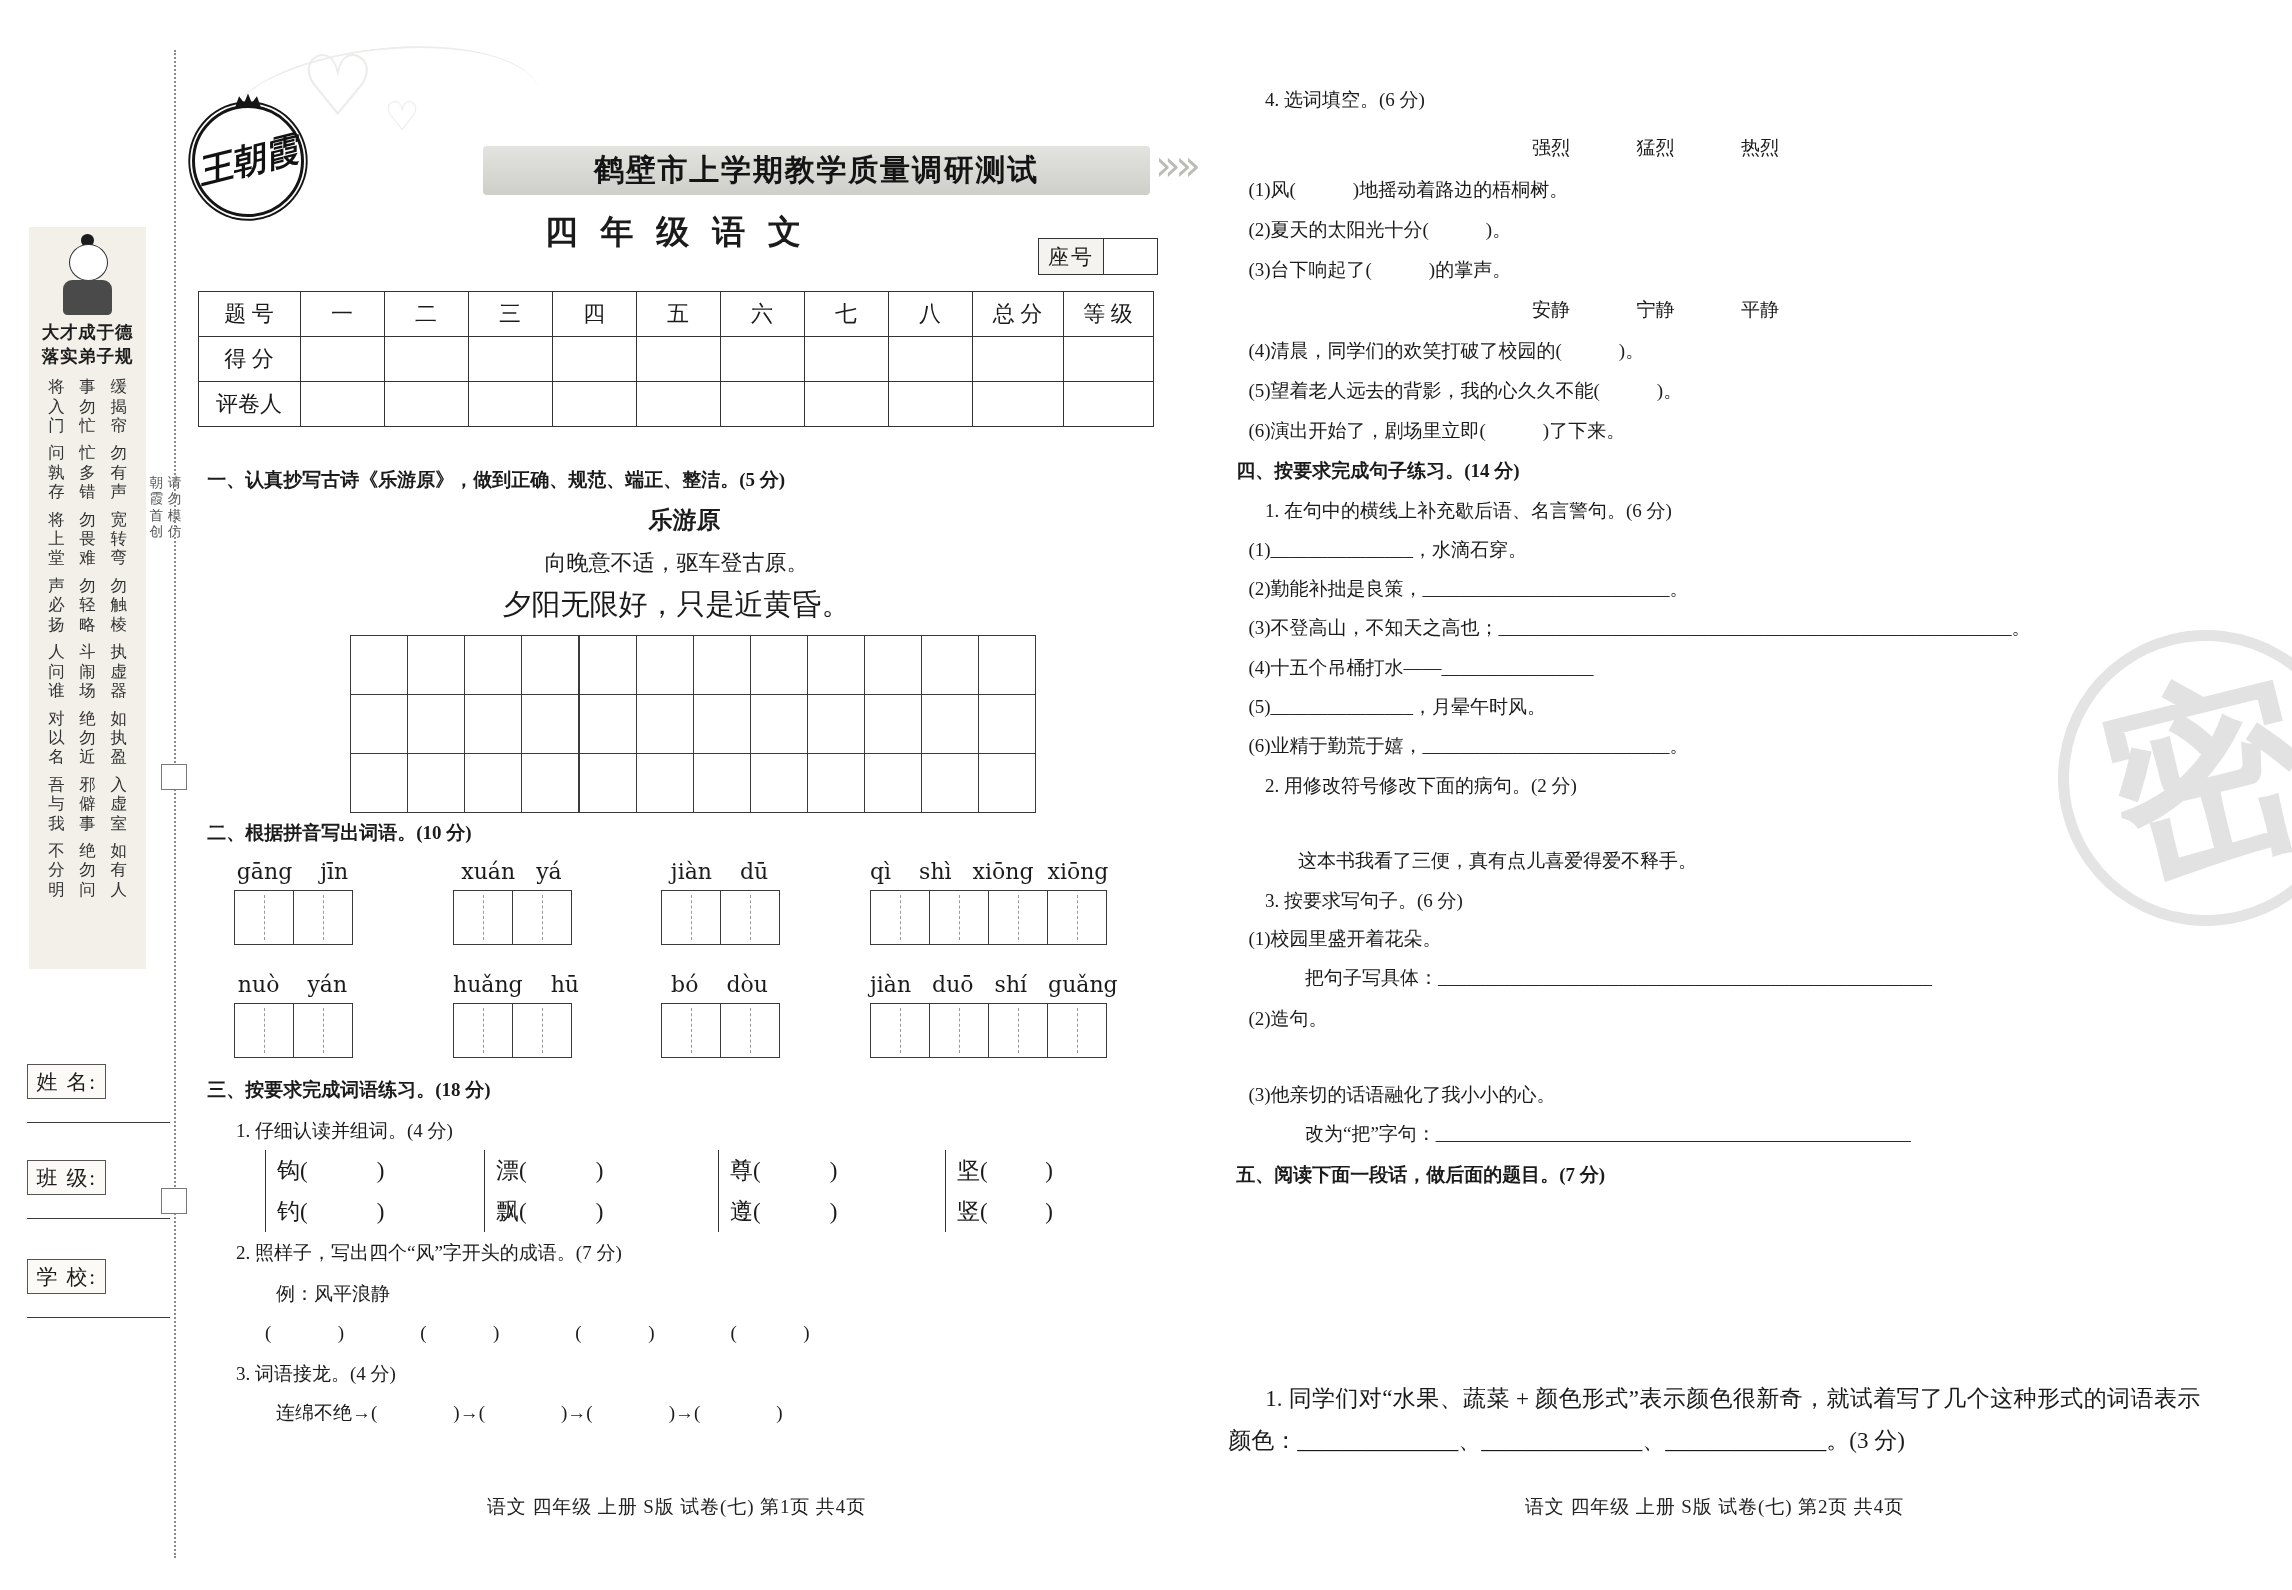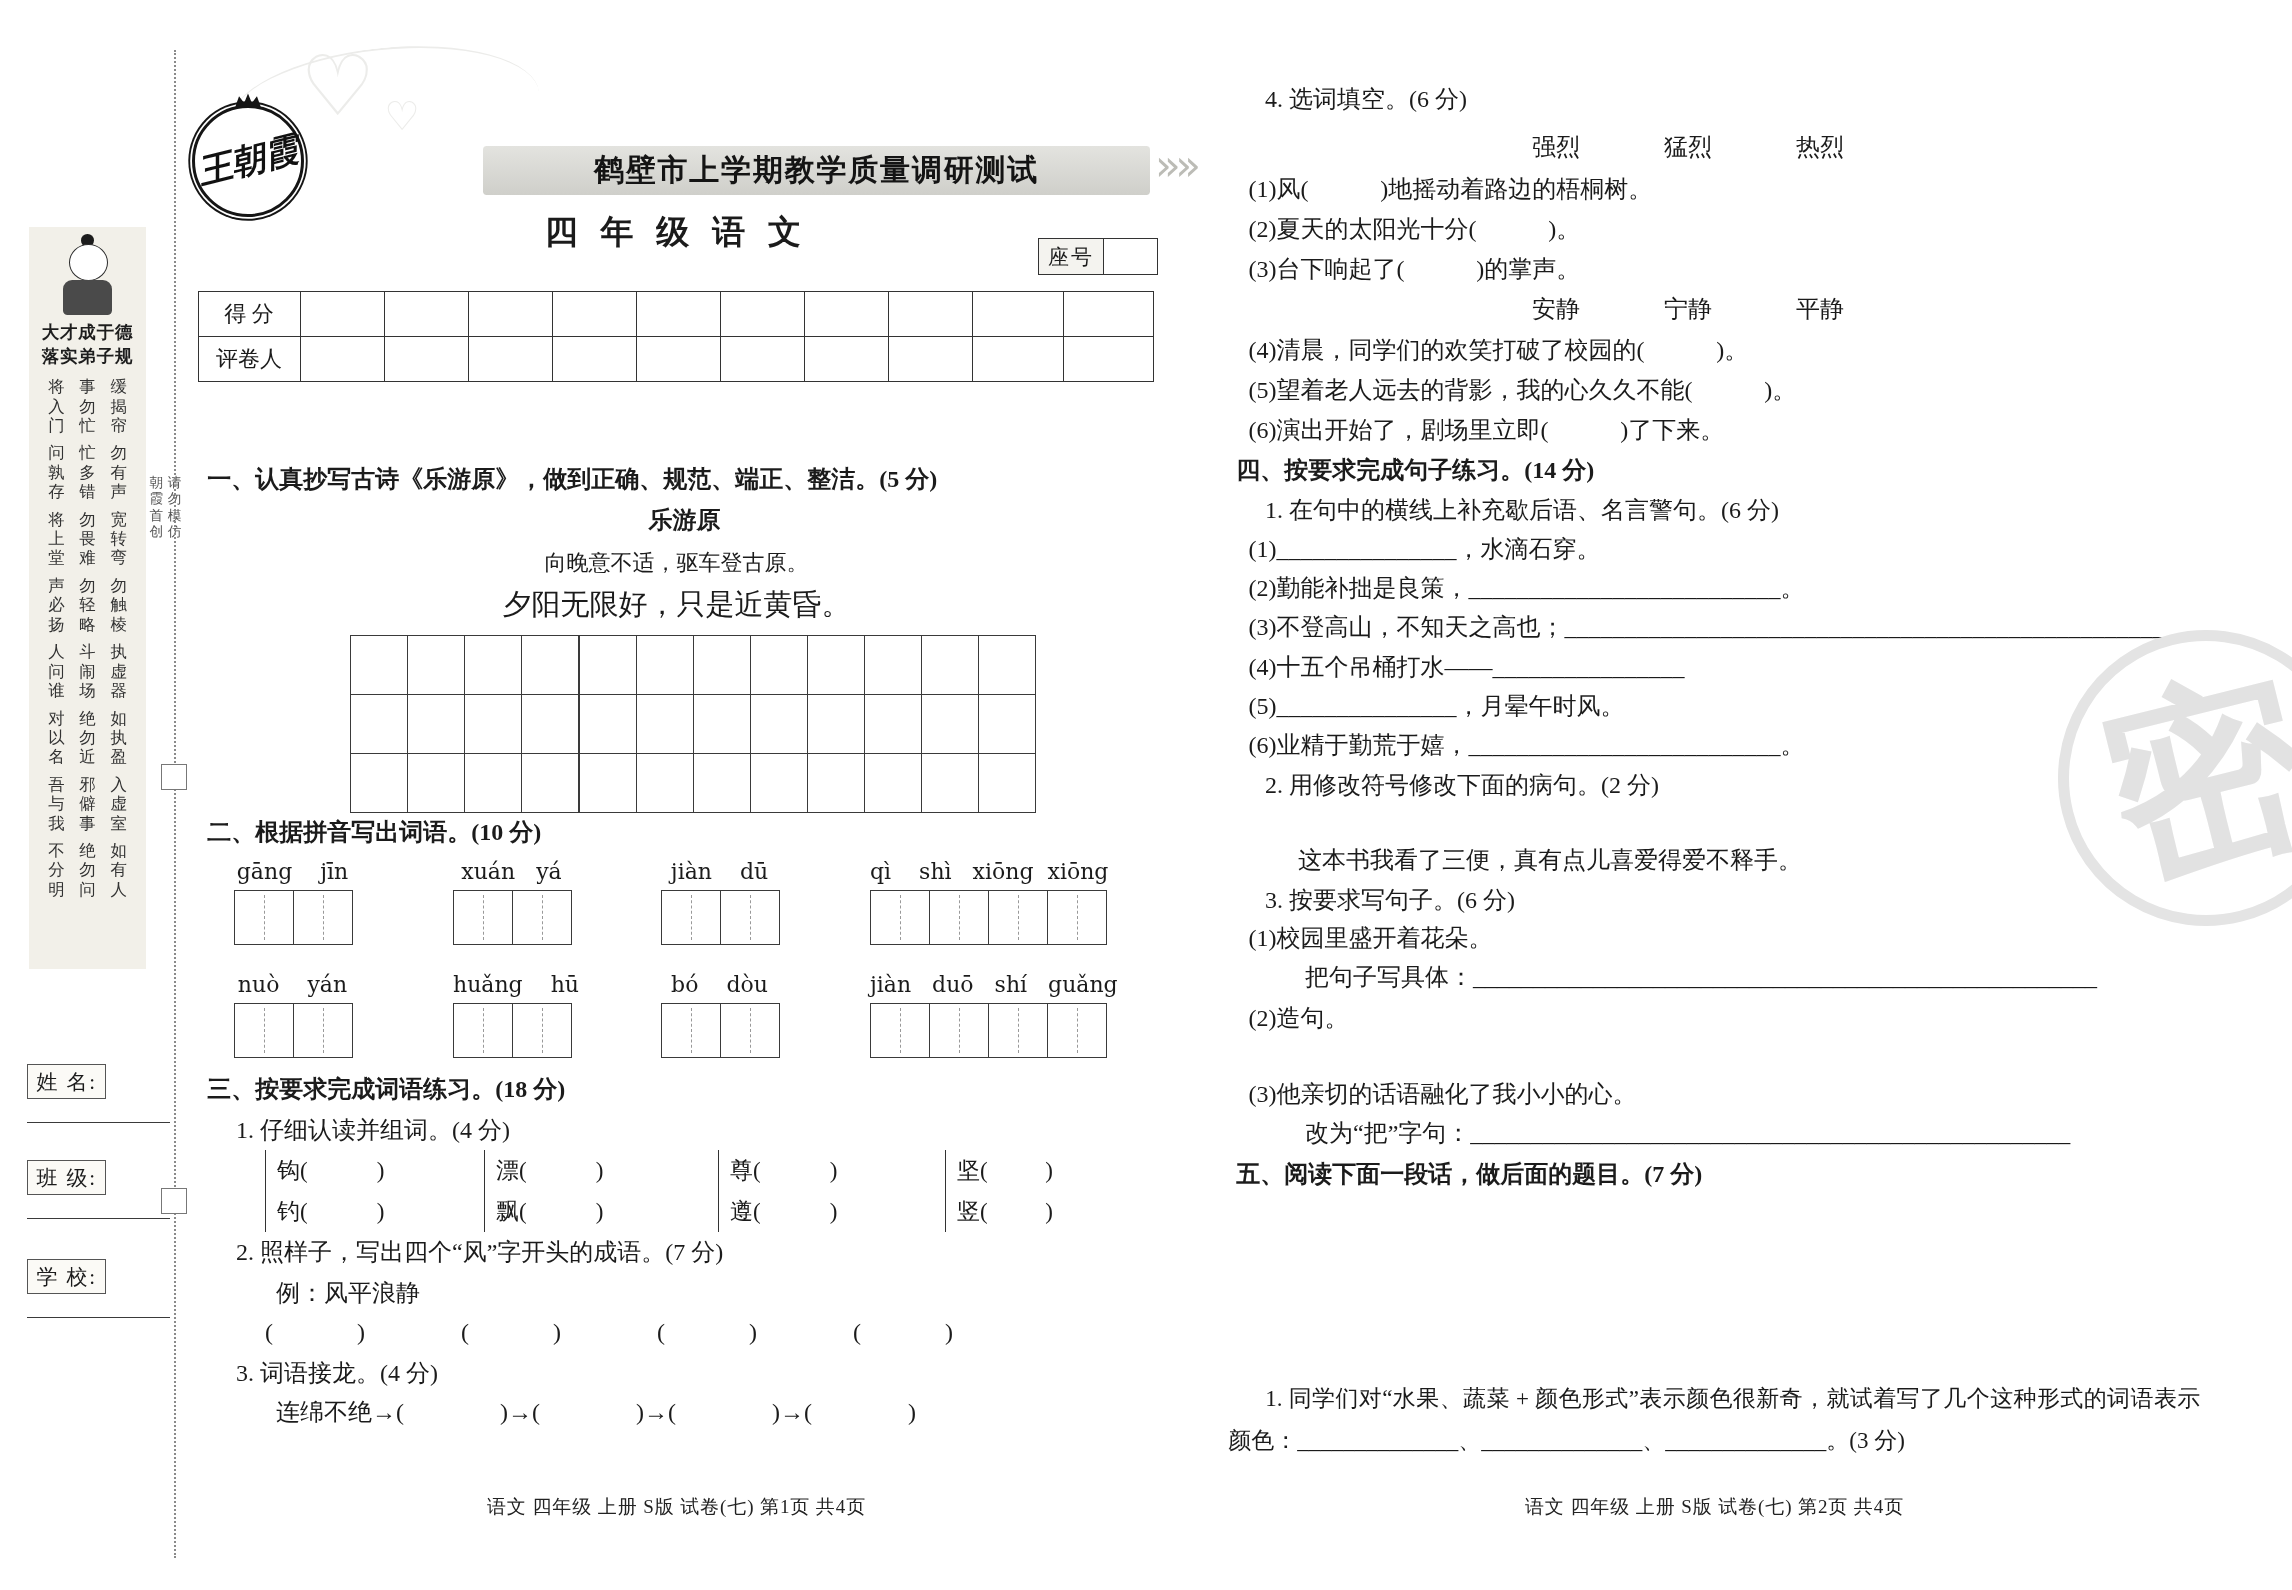--- a/index.html
+++ b/index.html
@@ -1,20 +1,20 @@
 <!DOCTYPE html>
 <html style="font-size:14.6px"><head>
 <meta charset="utf-8">
 <style>
   html,body{margin:0;padding:0;}
   body{
     width:2293px;height:1591px;background:#ffffff;position:relative;overflow:hidden;
     font-family:"Liberation Serif","DejaVu Serif",serif;color:#1b1b1b;
   }
-  .t{position:absolute;white-space:pre;font-size:24px;line-height:31px;color:#1b1b1b;}
+  .t{position:absolute;white-space:pre;font-size:19px;line-height:31px;color:#1b1b1b;}
   .b{font-weight:bold;margin-left:8px;}
   .center{left:0;width:100%;text-align:center;}
   
   .sidebar{position:absolute;left:29px;top:227px;width:117px;height:742px;background:#f2f0e9;}
   .mascot{position:relative;width:64px;height:84px;margin:7.3px auto 1.8px auto;}
   .m-knot{position:absolute;left:25.6px;top:0;width:12.8px;height:12.8px;background:#1c1c1c;border-radius:50%;}
   .m-head{position:absolute;left:13.7px;top:10px;width:37px;height:35px;background:#fff;border:1.8px solid #2a2a2a;border-radius:50%;}
   .m-body{position:absolute;left:7.3px;top:46px;width:49px;height:35px;background:#4a4a4a;border-radius:9.1px 9.1px 4.6px 4.6px;}
   .side-h{font-size:17.4px;font-weight:bold;text-align:center;letter-spacing:0.9px;color:#1d1d1d;line-height:24px;}
   .vcols{display:flex;justify-content:center;gap:12.8px;margin-top:9.1px;}
@@ -162,20 +162,33 @@
           <col style="width:84px">
           <col style="width:84px">
           <col style="width:84px">
           <col style="width:84px">
           <col style="width:84px">
           <col style="width:84px">
           <col style="width:91px">
           <col style="width:90px">
       </colgroup>
       <tbody>
+          <tr>
+        <td>题    号</td>
+        <td>一</td>
+        <td>二</td>
+        <td>三</td>
+        <td>四</td>
+        <td>五</td>
+        <td>六</td>
+        <td>七</td>
+        <td>八</td>
+        <td>总  分</td>
+        <td>等  级</td>
+      </tr>
       <tr>
         <td>得    分</td>
         <td></td>
             <td></td>
             <td></td>
             <td></td>
             <td></td>
             <td></td>
             <td></td>
             <td></td>

